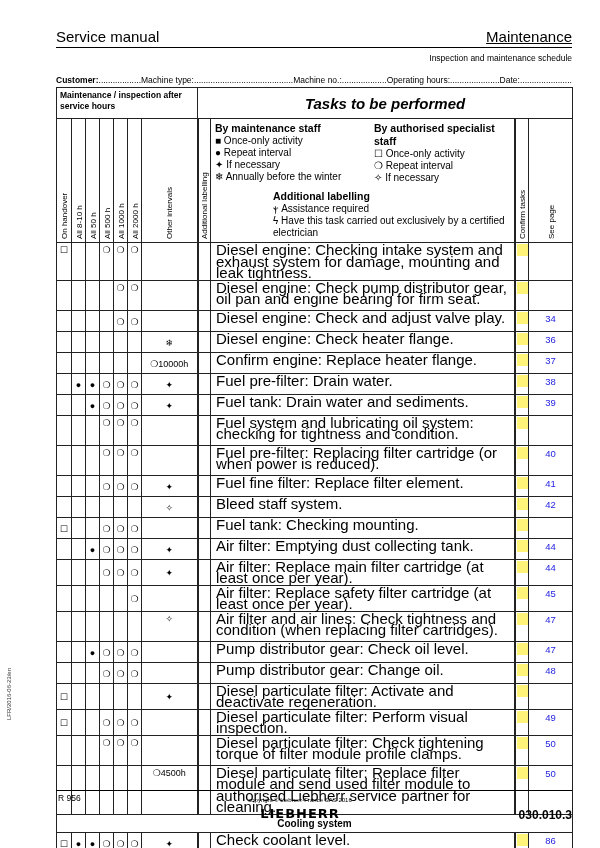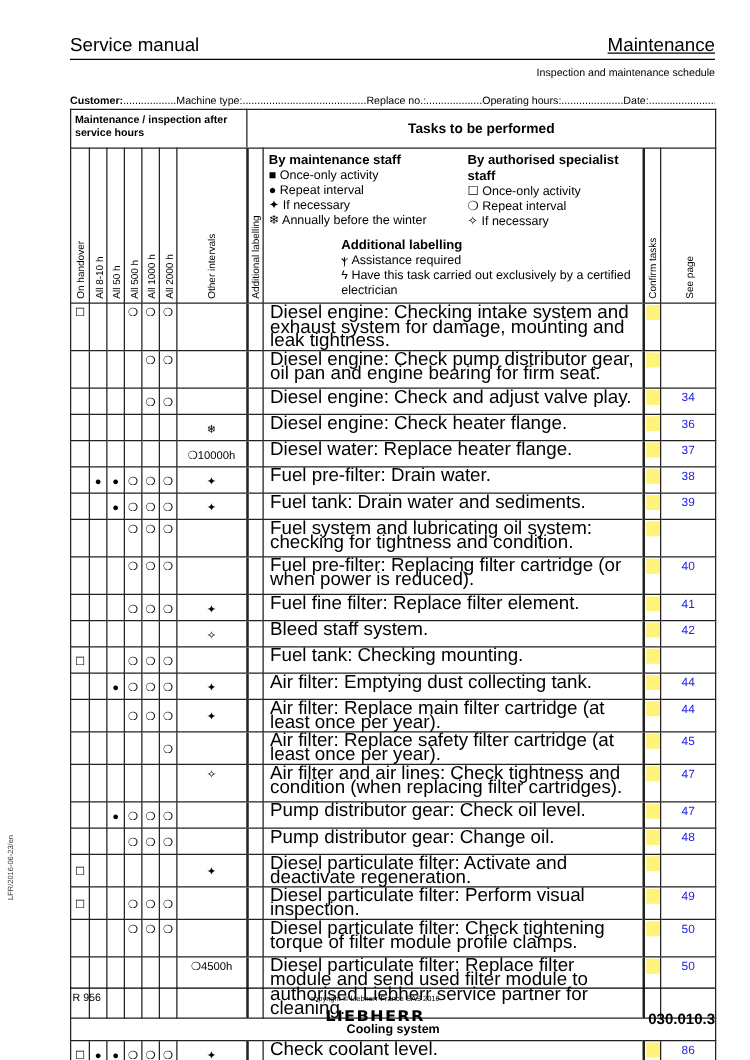--- a/index.html
+++ b/index.html
@@ -10,21 +10,21 @@
   .hdr-rule { position:absolute; left:56px; right:28px; top:47px; border-top:1px solid #000; }
   .subtitle { position:absolute; right:28px; top:53px; font-size:8.5px; }
   .formline { position:absolute; left:56px; right:28px; top:75px; font-size:8.5px; white-space:nowrap; overflow:hidden; }
   .formline b { font-weight:bold; }
   .sidecode { position:absolute; left:6px; top:720px; transform:rotate(-90deg); transform-origin:left top; font-size:6px; color:#333; white-space:nowrap; }
 
   table.sched { position:absolute; left:56px; top:87px; width:516px; border-collapse:collapse; table-layout:fixed; font-size:9.5px; }
   table.sched td { border:1px solid #222; padding:0; vertical-align:top; }
   table.sched .thick { border-left:2px solid #222; }
   .h1 { height:26px; font-weight:bold; font-size:8.5px; padding:2px 3px !important; line-height:11px; }
-  .h1c { height:26px; font-weight:bold; font-size:11px; text-align:center; vertical-align:middle !important; }
+  .h1c { height:26px; font-weight:bold; font-size:15px; text-align:center; vertical-align:middle !important;font-style:italic; }
   .vert { height:120px; position:relative; }
   .vert span { position:absolute; left:50%; bottom:3px; transform:rotate(-90deg); transform-origin:left bottom; white-space:nowrap; font-size:8px; margin-left:5px; }
   .legend { padding:3px 4px !important; font-size:10px; line-height:12px; position:relative; }
   .legend .col { display:inline-block; vertical-align:top; width:155px; }
   .legend .col2 { display:inline-block; vertical-align:top; width:130px; margin-left:4px; }
   .legend b { font-size:10.5px; }
   .legend .add { margin-left:58px; margin-top:6px; }
   .sym { text-align:center; vertical-align:middle !important; font-size:9px; line-height:10px; padding-top:2px !important; }
   .sym.top { vertical-align:top !important; }
   .task { padding:1px 5px !important; line-height:11.5px; font-size:15px; }
@@ -43,21 +43,21 @@
 </style>
 </head>
 <body>
 
 <div class="hdr-left">Service manual</div>
 <div class="hdr-right">Maintenance</div>
 <div class="hdr-rule"></div>
 <div class="subtitle">Inspection and maintenance schedule</div>
 
 <div class="formline">
-  <b>Customer:</b><span>..................</span><span>Machine type:</span><span>..........................................</span><span>Replace no.:</span><span>...................</span><span>Operating hours:</span><span>.....................</span><span>Date:</span><span>........................................</span>
+  <b>Customer:</b><span>..................</span><span>Machine type:</span><span>..........................................</span><span>Machine no.:</span><span>...................</span><span>Operating hours:</span><span>.....................</span><span>Date:</span><span>........................................</span>
 </div>
 
 <div class="sidecode">LFR/2016-06-23/en</div>
 
 <table class="sched">
   <colgroup>
     <col style="width:15px">
       <col style="width:14px">
       <col style="width:14px">
       <col style="width:14px">
@@ -189,21 +189,21 @@
       </tr>
       <tr class="r1">
         <td class="sym"></td>
         <td class="sym"></td>
         <td class="sym"></td>
         <td class="sym"></td>
         <td class="sym"></td>
         <td class="sym"></td>
         <td class="sym">❍10000h</td>
         <td class="thick"></td>
-        <td class="task">Diesel water: Replace heater flange.</td>
+        <td class="task">Confirm engine: Replace heater flange.</td>
         <td class="confirm thick">
           <div class="yellow"></div>
         </td>
         <td class="page">37</td>
       </tr>
       <tr class="r1">
         <td class="sym"></td>
         <td class="sym">●</td>
         <td class="sym">●</td>
         <td class="sym">❍</td>

